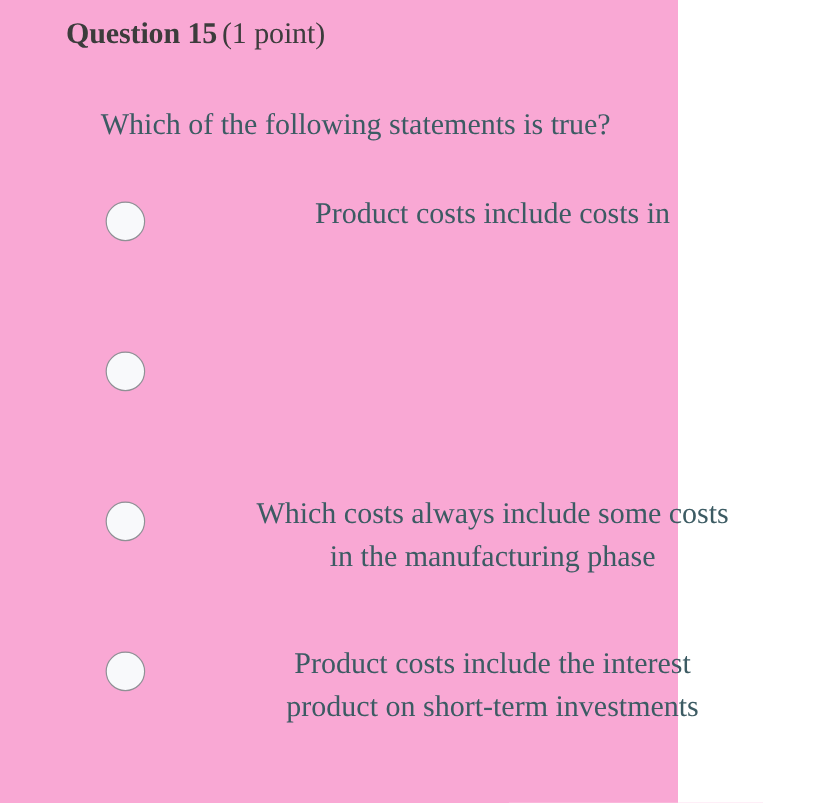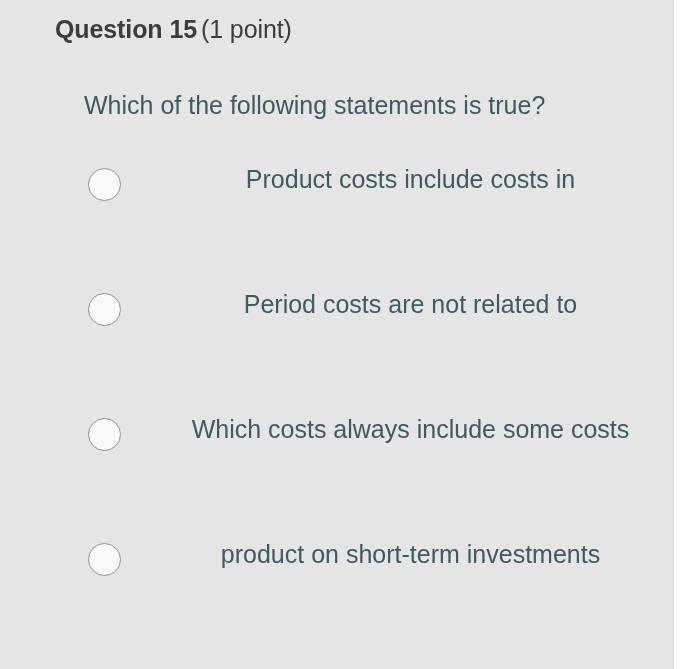--- a/index.html
+++ b/index.html
@@ -9,23 +9,24 @@
   body {
     width: 700px;
     height: 669px;
     background: #ffffff;
     font-family: "Liberation Sans", sans-serif;
     overflow: hidden;
   }
 
   .page {
     position: relative;
-    width: 674px;
+    width: 565px;
     height: 669px;
-    background: #e5e5e5;
+    background: #f9a8d4;
+    font-family: Liberation Serif, serif;
   }
 
   
   .question-header {
     position: absolute;
     left: 55px;
     top: 13px;
     font-size: 25px;
     line-height: 32px;
     color: #3c3c3c;
@@ -108,32 +109,33 @@
     <div class="option-row">
       <span class="radio"></span>
       <span class="option-label">
         <span class="line">Product costs include costs in</span>
       </span>
     </div>
 
     <div class="option-row">
       <span class="radio"></span>
       <span class="option-label">
-        <span class="line">Period costs are not related to</span>
       </span>
     </div>
 
     <div class="option-row">
       <span class="radio"></span>
       <span class="option-label">
         <span class="line">Which costs always include some costs</span>
+        <span class="line">in the manufacturing phase</span>
       </span>
     </div>
 
     <div class="option-row">
       <span class="radio"></span>
       <span class="option-label">
+        <span class="line">Product costs include the interest</span>
         <span class="line">product on short-term investments</span>
       </span>
     </div>
 
   </div>
 </div>
 
 </body></html>

